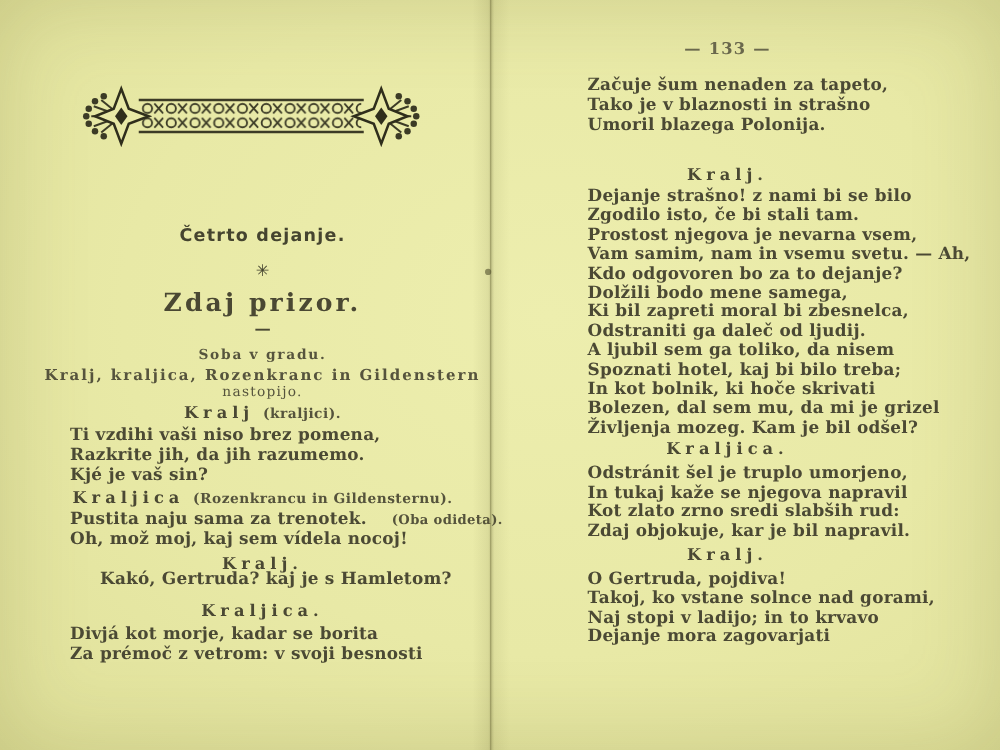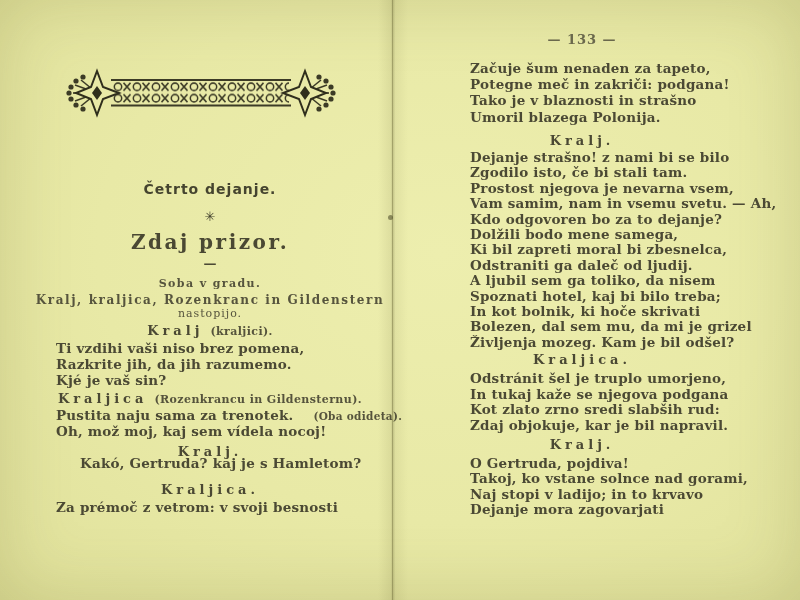--- a/index.html
+++ b/index.html
@@ -120,31 +120,31 @@
       <span class="speaker">Kralj.</span>
     </div>
     <div class="abs verse verse-left" style="left:56px;top:455px;margin-left:24px;">
         <div class="vline">Kakó, Gertruda? kaj je s Hamletom?</div>
       </div>
 
     <div class="abs speaker-row" style="left:35px;top:482px;width:350px;">
       <span class="speaker">Kraljica.</span>
     </div>
     <div class="abs verse verse-left" style="left:56px;top:499px;">
+        <div class="vline">Divjá kot morje, kadar se borita</div>
         <div class="vline">Za prémoč z vetrom: v svoji besnosti</div>
       </div>
   </div>
 
   <div class="page" id="page-right">
 
     <div class="centered pgnum" style="left:77px;top:32px;width:224px;">— 133 —</div>
 
     <div class="abs verse" style="left:77px;top:60px;line-height:16.2px;">
         <div class="vline">Začuje šum nenaden za tapeto,</div>
-        <div class="vline">Potegne meč in zakriči: podgana!</div>
         <div class="vline">Tako je v blaznosti in strašno</div>
         <div class="vline">Umoril blazega Polonija.</div>
       </div>
 
     <div class="abs speaker-row" style="left:77px;top:133px;width:224px;">
       <span class="speaker">Kralj.</span>
     </div>
 
     <div class="abs verse" style="left:77px;top:150px;line-height:15.4px;">
         <div class="vline">Dejanje strašno! z nami bi se bilo</div>
@@ -161,21 +161,21 @@
         <div class="vline">Bolezen, dal sem mu, da mi je grizel</div>
         <div class="vline">Življenja mozeg. Kam je bil odšel?</div>
       </div>
 
     <div class="abs speaker-row" style="left:77px;top:352px;width:224px;">
       <span class="speaker">Kraljica.</span>
     </div>
 
     <div class="abs verse" style="left:77px;top:371px;line-height:15.6px;">
         <div class="vline">Odstránit šel je truplo umorjeno,</div>
-        <div class="vline">In tukaj kaže se njegova podgana</div>
+        <div class="vline">In tukaj kaže se njegova napravil</div>
         <div class="vline">Kot zlato zrno sredi slabših rud:</div>
         <div class="vline">Zdaj objokuje, kar je bil napravil.</div>
       </div>
 
     <div class="abs speaker-row" style="left:77px;top:437px;width:224px;">
       <span class="speaker">Kralj.</span>
     </div>
 
     <div class="abs verse" style="left:77px;top:456px;line-height:15.4px;">
         <div class="vline">O Gertruda, pojdiva!</div>

